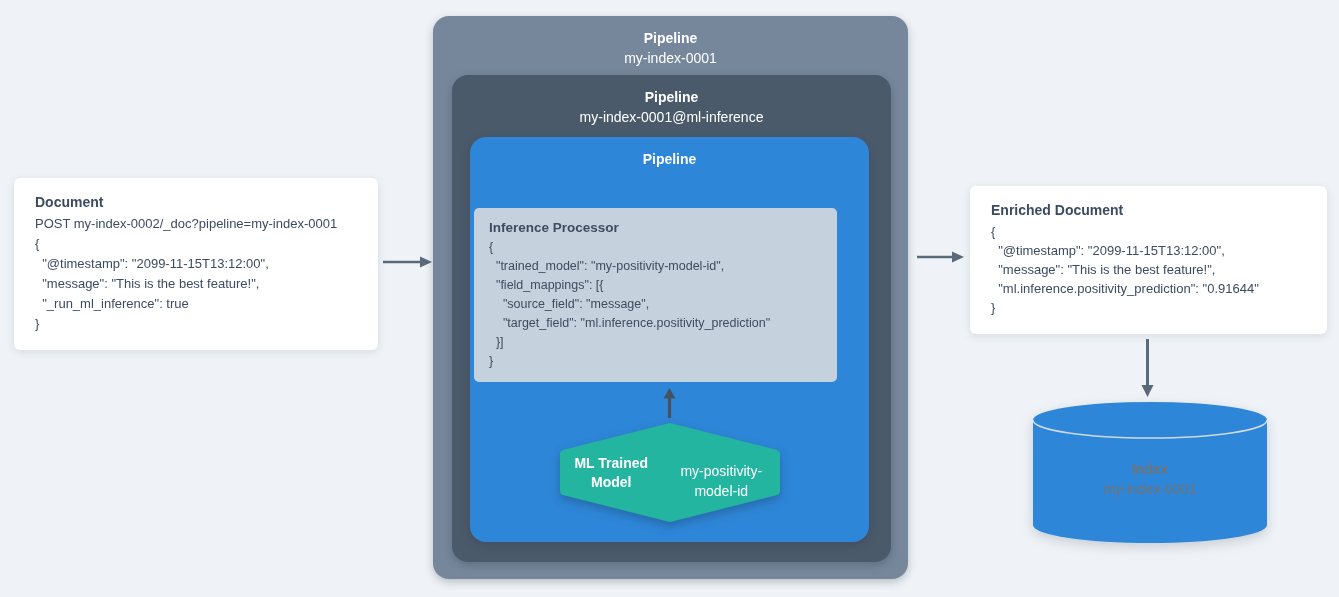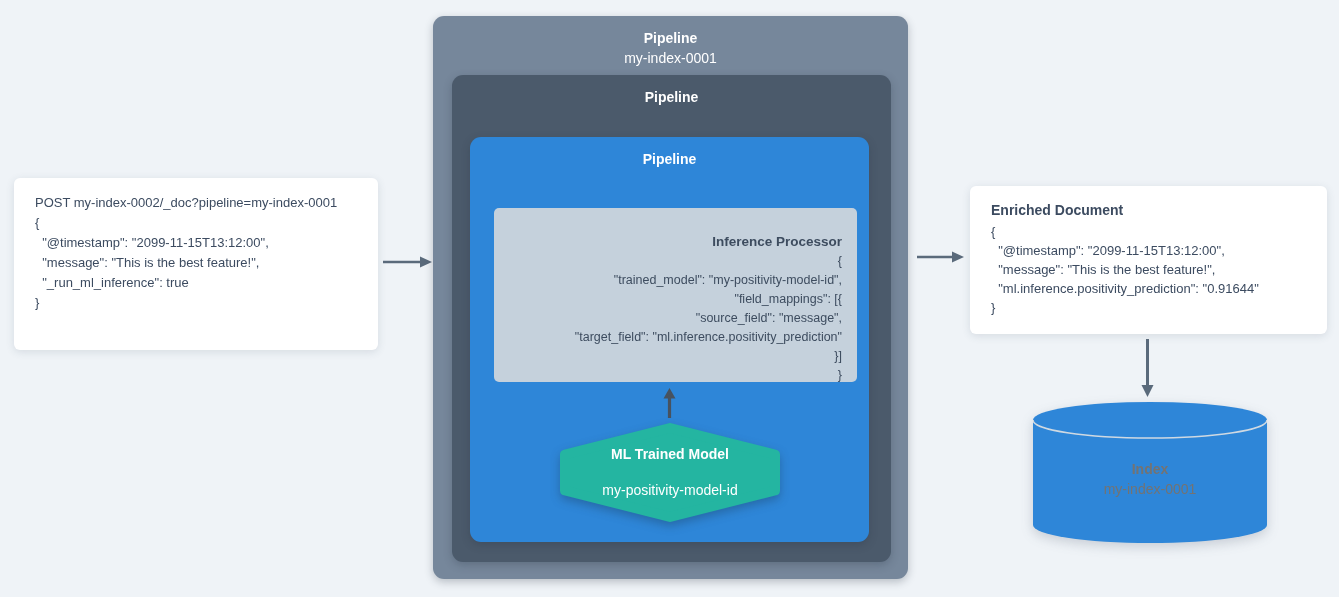--- a/index.html
+++ b/index.html
@@ -20,42 +20,42 @@
     box-shadow: 0 2px 8px rgba(60,75,96,0.14);
     padding: 15px 21px;
     color: #3c4b60;
   }
   .card-title { font-size: 14px; font-weight: 700; line-height: 19px; margin-bottom: 2px; }
   .code-block { font-size: 13px; }
   .code-line { white-space: pre; line-height: 20px; }
   .card-enriched .code-line { line-height: 19px; }
 
   
-  .box { position: absolute; border-radius: 11px; box-shadow: 0 3px 8px rgba(40,52,66,0.28); }
+  .box { position: absolute; border-radius: 16px; box-shadow: 0 3px 8px rgba(40,52,66,0.28); }
   .box-outer  { left: 433px; top: 16px;  width: 475px; height: 563px; background: #76879b; }
   .box-middle { left: 19px;  top: 59px;  width: 439px; height: 487px; background: #4b5a6b; }
   .box-inner  { left: 18px;  top: 62px;  width: 399px; height: 405px; background: #2e86d8; }
   .box-head { text-align: center; padding-top: 12px; color: #ffffff; }
   .box-head .box-title { font-size: 14px; font-weight: 700; line-height: 20px; }
   .box-head .box-name  { font-size: 14px; line-height: 21px; }
 
   
   .processor {
-    position: absolute; left: 24px; top: 71px; width: 363px; height: 174px;
-    background: #c5d1dc; border-radius: 5px; padding: 24px 15px; color: #3d4c5f; text-align: right;
+    position: absolute; left: 4px; top: 71px; width: 363px; height: 174px;
+    background: #c5d1dc; border-radius: 5px; padding: 10px 15px; color: #3d4c5f;
   }
   .processor .card-title { font-size: 13.5px; margin-bottom: 1px; }
   .processor .code-line { font-size: 12.5px; line-height: 19px; }
 
   
   .hexagon-wrap { position: absolute; left: 90px; top: 286px; width: 220px; height: 99px;
     filter: drop-shadow(0 4px 5px rgba(20,40,55,0.3)); }
   .hexagon-wrap svg { position: absolute; inset: 0; }
   .hexagon-label {
-    position: absolute; inset: 0; display: flex; flex-direction: column;
+    position: absolute; inset: 0; display: flex; flex-direction: row;
     align-items: center; justify-content: center; color: #fff; text-align: center;
   }
   .hexagon-label .hex-title { font-size: 14px; font-weight: 700; line-height: 19px; }
   .hexagon-label .hex-name  { font-size: 14px; line-height: 20px; margin-top: 16px; }
 
   
   .cylinder-wrap { position: absolute; left: 1033px; top: 402px; width: 234px; height: 141px;
     filter: drop-shadow(0 4px 6px rgba(60,75,96,0.22)); }
   .cylinder-wrap svg { position: absolute; inset: 0; }
   .cylinder-label {
@@ -66,20 +66,21 @@
   .cylinder-label .cyl-name  { font-size: 14px; line-height: 20px; }
 
   .arrow { position: absolute; }
 </style>
 </head>
 <body>
 
 <div class="canvas">
 
   <div class="card card-document" style="left:14px; top:178px; width:364px; height:172px;">
+    <div class="card-title">Document</div>
     <div class="code-block">
         <div class="code-line">POST my-index-0002/_doc?pipeline=my-index-0001</div>
         <div class="code-line">{</div>
         <div class="code-line">  "@timestamp": "2099-11-15T13:12:00",</div>
         <div class="code-line">  "message": "This is the best feature!",</div>
         <div class="code-line">  "_run_ml_inference": true</div>
         <div class="code-line">}</div>
       </div>
   </div>
 
@@ -90,20 +91,21 @@
 
   <div class="box box-outer">
     <div class="box-head">
       <div class="box-title">Pipeline</div>
       <div class="box-name">my-index-0001</div>
     </div>
 
     <div class="box box-middle">
       <div class="box-head">
         <div class="box-title">Pipeline</div>
+        <div class="box-name">my-index-0001@ml-inference</div>
       </div>
 
       <div class="box box-inner">
         <div class="box-head">
           <div class="box-title">Pipeline</div>
         </div>
 
         <div class="processor">
           <div class="card-title">Inference Processor</div>
           <div class="code-block">

